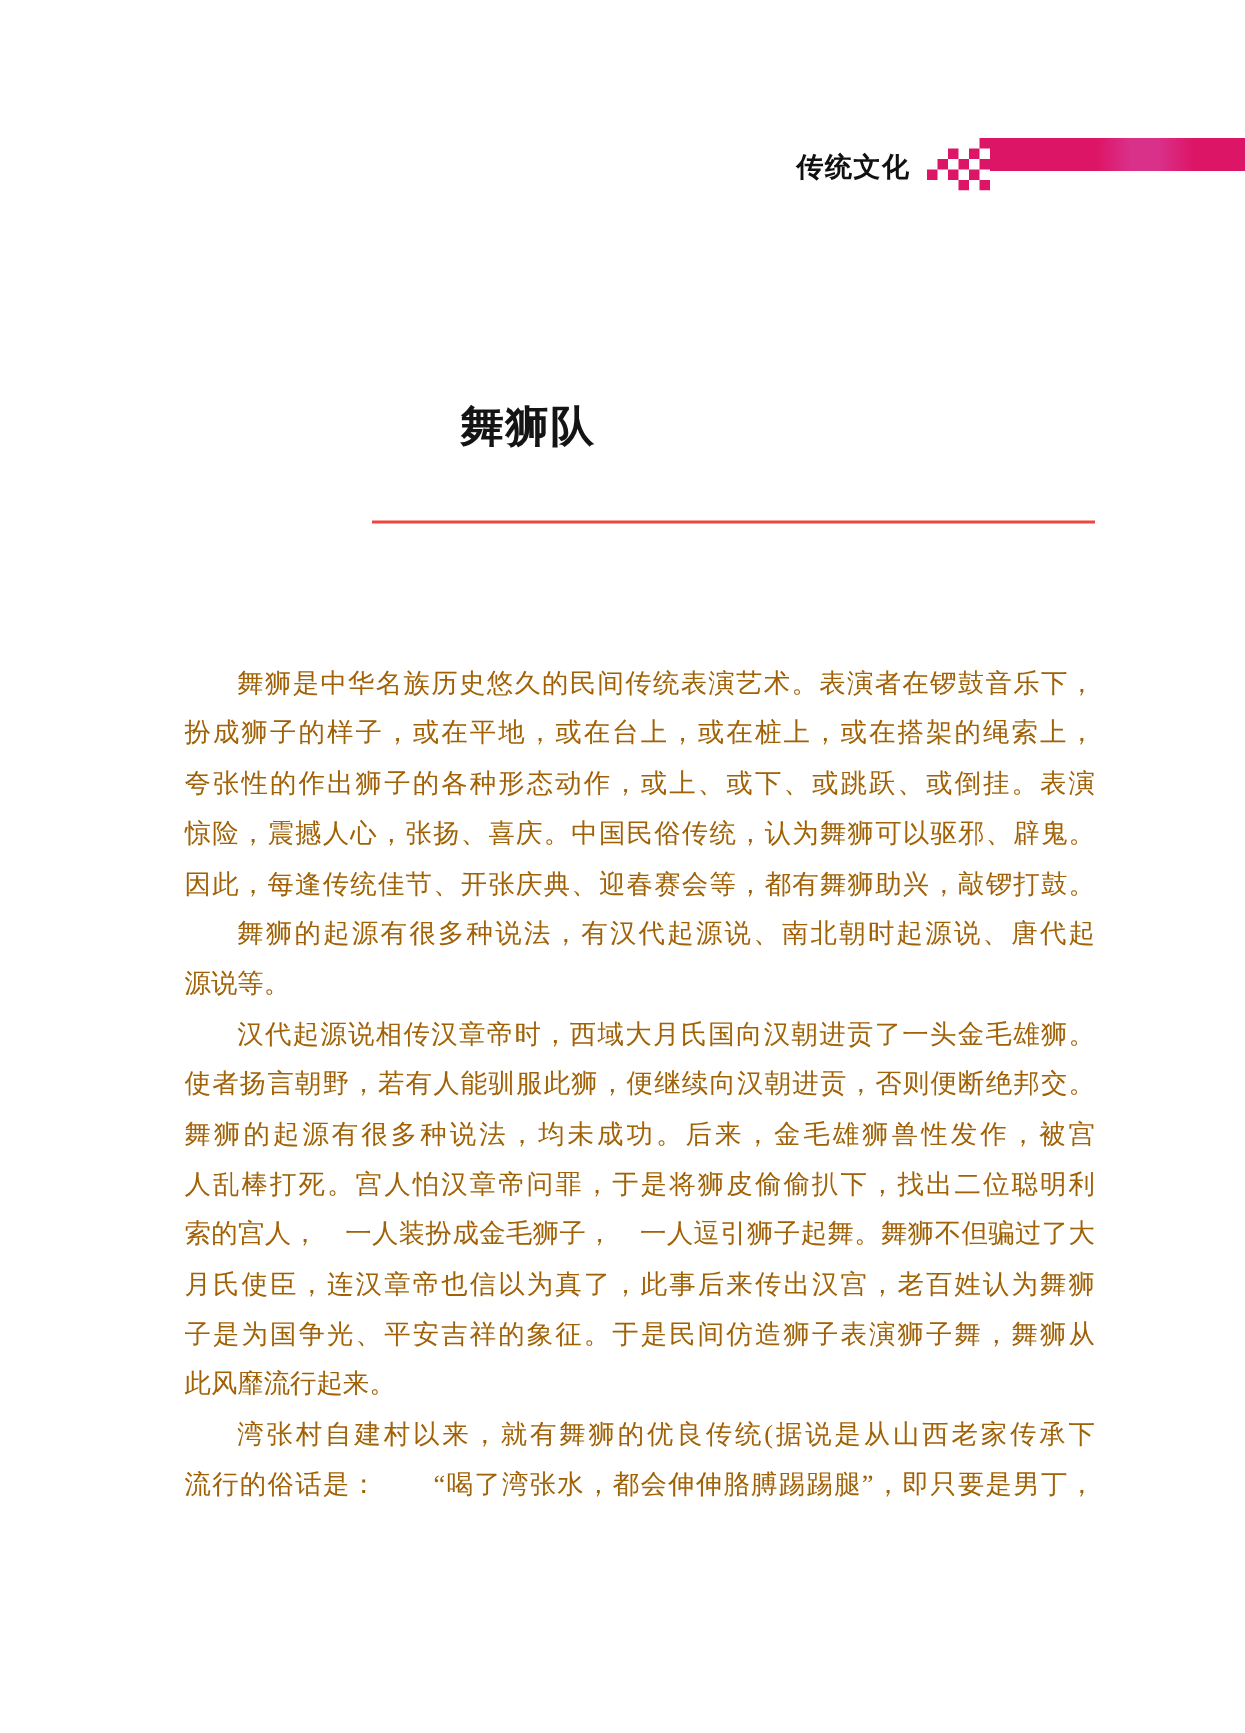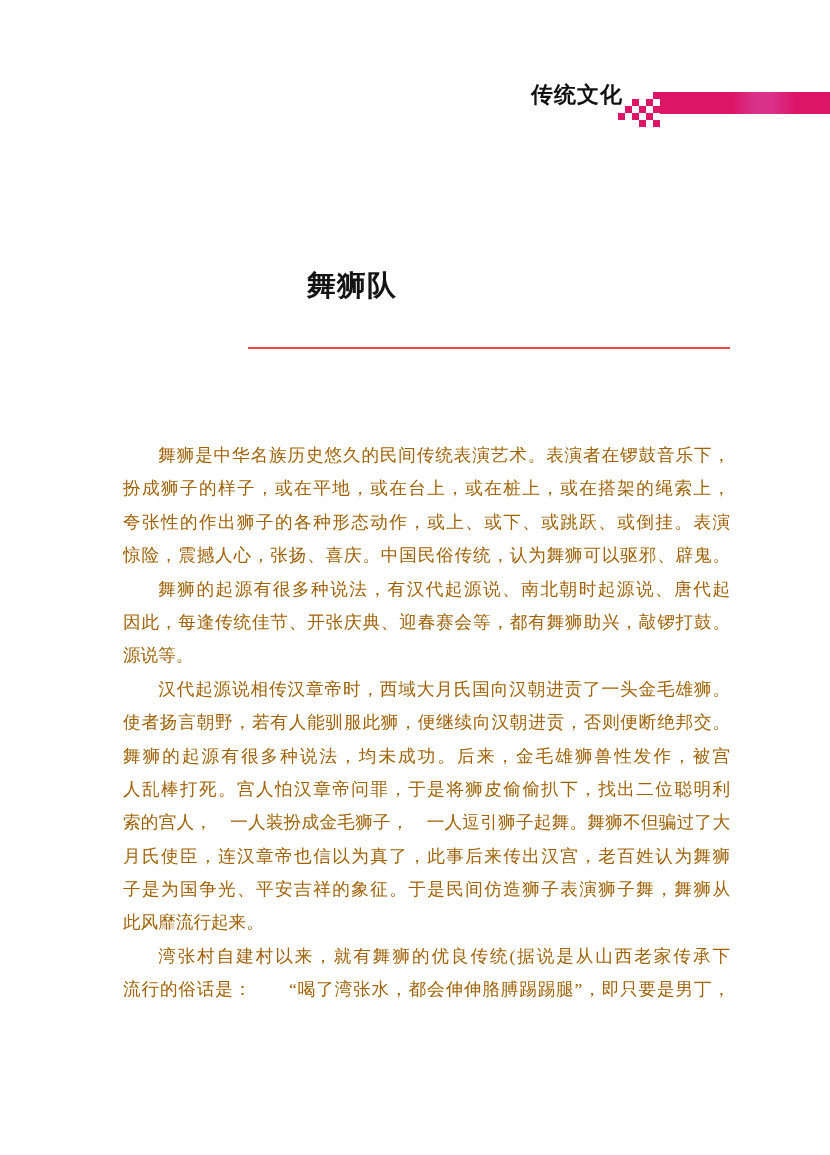--- a/index.html
+++ b/index.html
@@ -8,24 +8,24 @@
     width: 830px;
     height: 1155px;
     background: #ffffff;
     overflow: hidden;
     font-family: "Liberation Serif", serif;
   }
   
   .header-label {
     position: absolute;
     left: 531px;
-    top: 84px;
-    font-family: Liberation Sans, sans-serif;
+    top: 102px;
+    font-family: Liberation Mono, monospace;
     font-weight: 700;
-    font-size: 22px;
+    font-size: 18px;
     line-height: 22px;
     color: #111111;
     letter-spacing: 1px;
     white-space: nowrap;
   }
   .checker {
     position: absolute;
     left: 618px;
     top: 92px;
     width: 42px;
@@ -117,22 +117,22 @@
 
   <h1 class="title">舞狮队</h1>
 
   <div class="rule"></div>
 
   <main class="body-text">
     <p class="line indent">舞狮是中华名族历史悠久的民间传统表演艺术。表演者在锣鼓音乐下，</p>
     <p class="line">扮成狮子的样子，或在平地，或在台上，或在桩上，或在搭架的绳索上，</p>
     <p class="line">夸张性的作出狮子的各种形态动作，或上、或下、或跳跃、或倒挂。表演</p>
     <p class="line">惊险，震撼人心，张扬、喜庆。中国民俗传统，认为舞狮可以驱邪、辟鬼。</p>
+    <p class="line">因此，每逢传统佳节、开张庆典、迎春赛会等，都有舞狮助兴，敲锣打鼓。</p>
     <p class="line indent">舞狮的起源有很多种说法，有汉代起源说、南北朝时起源说、唐代起</p>
-    <p class="line">因此，每逢传统佳节、开张庆典、迎春赛会等，都有舞狮助兴，敲锣打鼓。</p>
     <p class="line short">源说等。</p>
     <p class="line indent">汉代起源说相传汉章帝时，西域大月氏国向汉朝进贡了一头金毛雄狮。</p>
     <p class="line">使者扬言朝野，若有人能驯服此狮，便继续向汉朝进贡，否则便断绝邦交。</p>
     <p class="line">舞狮的起源有很多种说法，均未成功。后来，金毛雄狮兽性发作，被宫</p>
     <p class="line">人乱棒打死。宫人怕汉章帝问罪，于是将狮皮偷偷扒下，找出二位聪明利</p>
     <p class="line">索的宫人，　一人装扮成金毛狮子，　一人逗引狮子起舞。舞狮不但骗过了大</p>
     <p class="line">月氏使臣，连汉章帝也信以为真了，此事后来传出汉宫，老百姓认为舞狮</p>
     <p class="line">子是为国争光、平安吉祥的象征。于是民间仿造狮子表演狮子舞，舞狮从</p>
     <p class="line short">此风靡流行起来。</p>
     <p class="line indent">湾张村自建村以来，就有舞狮的优良传统(据说是从山西老家传承下</p>

